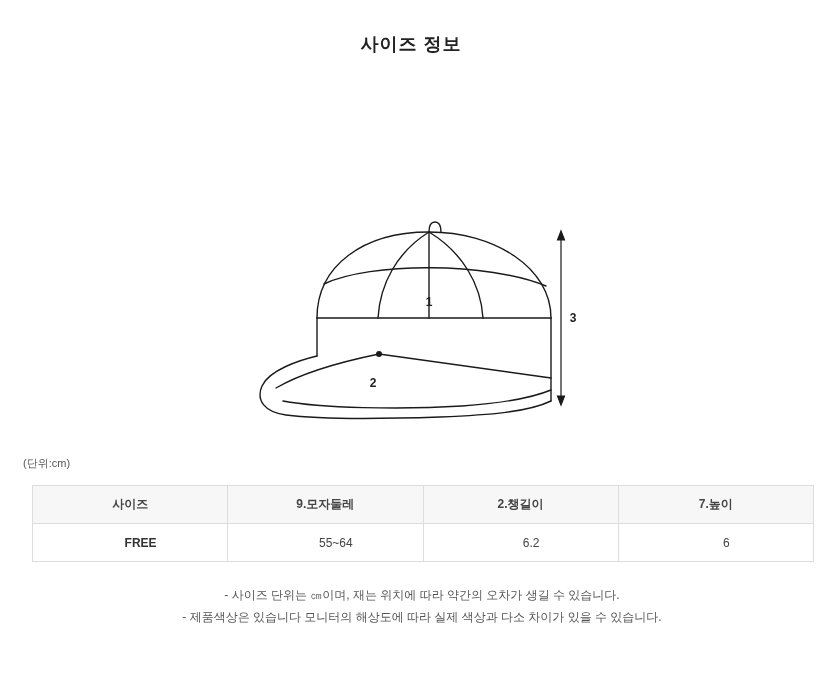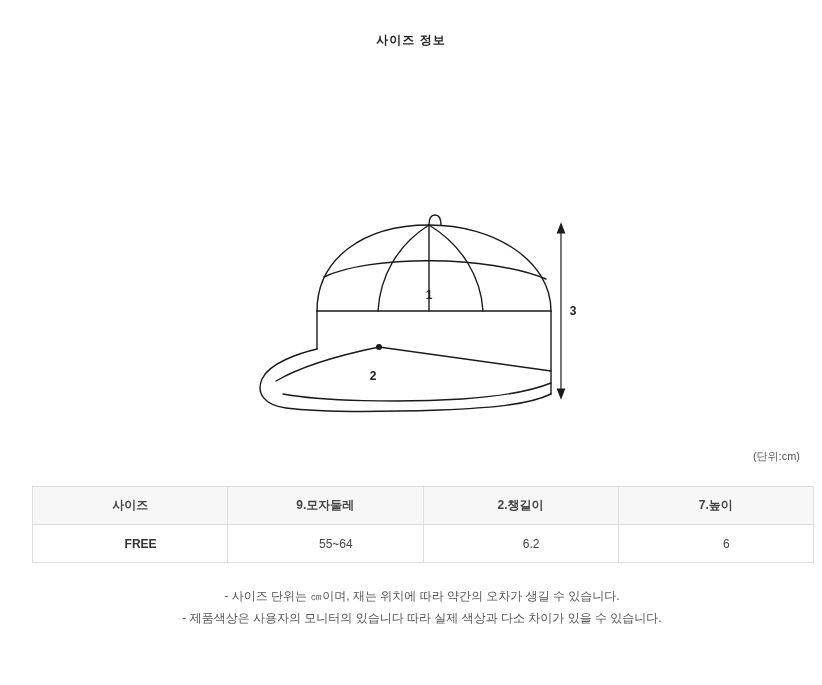--- a/index.html
+++ b/index.html
@@ -16,40 +16,41 @@
     position: relative;
     overflow: hidden;
   }
   .page {
     width: 822px;
     height: 685px;
     position: relative;
   }
   .title {
     text-align: center;
-    font-size: 12px;
+    font-size: 18px;
     font-weight: bold;
     color: #222222;
     letter-spacing: 1px;
     padding-top: 32px;
   }
   .diagram-wrap {
     position: relative;
     width: 822px;
     height: 400px;
   }
   .diagram-wrap svg {
     display: block;
   }
   .unit-note {
-    text-align: right;
+    text-align: left;
     font-size: 11px;
     color: #555555;
     padding-right: 22px;
-    margin-bottom: 22px;
+    margin-bottom: 14px;
+    padding-left: 23px;
   }
   table.size-table {
     border-collapse: collapse;
     width: 782px;
     margin: 0 32px;
     table-layout: fixed;
   }
   table.size-table th,
   table.size-table td {
     border: 1px solid #dddddd;
@@ -153,16 +154,16 @@
         <td>FREE</td>
         <td>55~64</td>
         <td>6.2</td>
         <td>6</td>
       </tr>
     </tbody>
   </table>
 
   <div class="notes">
     <div>- 사이즈 단위는 ㎝이며, 재는 위치에 따라 약간의 오차가 생길 수 있습니다.</div>
-    <div>- 제품색상은 사용자의 모니터의 있습니다 따라 실제 색상과 다소 차이가 있을 수 있습니다.</div>
+    <div>- 제품색상은 있습니다 모니터의 해상도에 따라 실제 색상과 다소 차이가 있을 수 있습니다.</div>
   </div>
 
 </div>
 
 </body></html>

